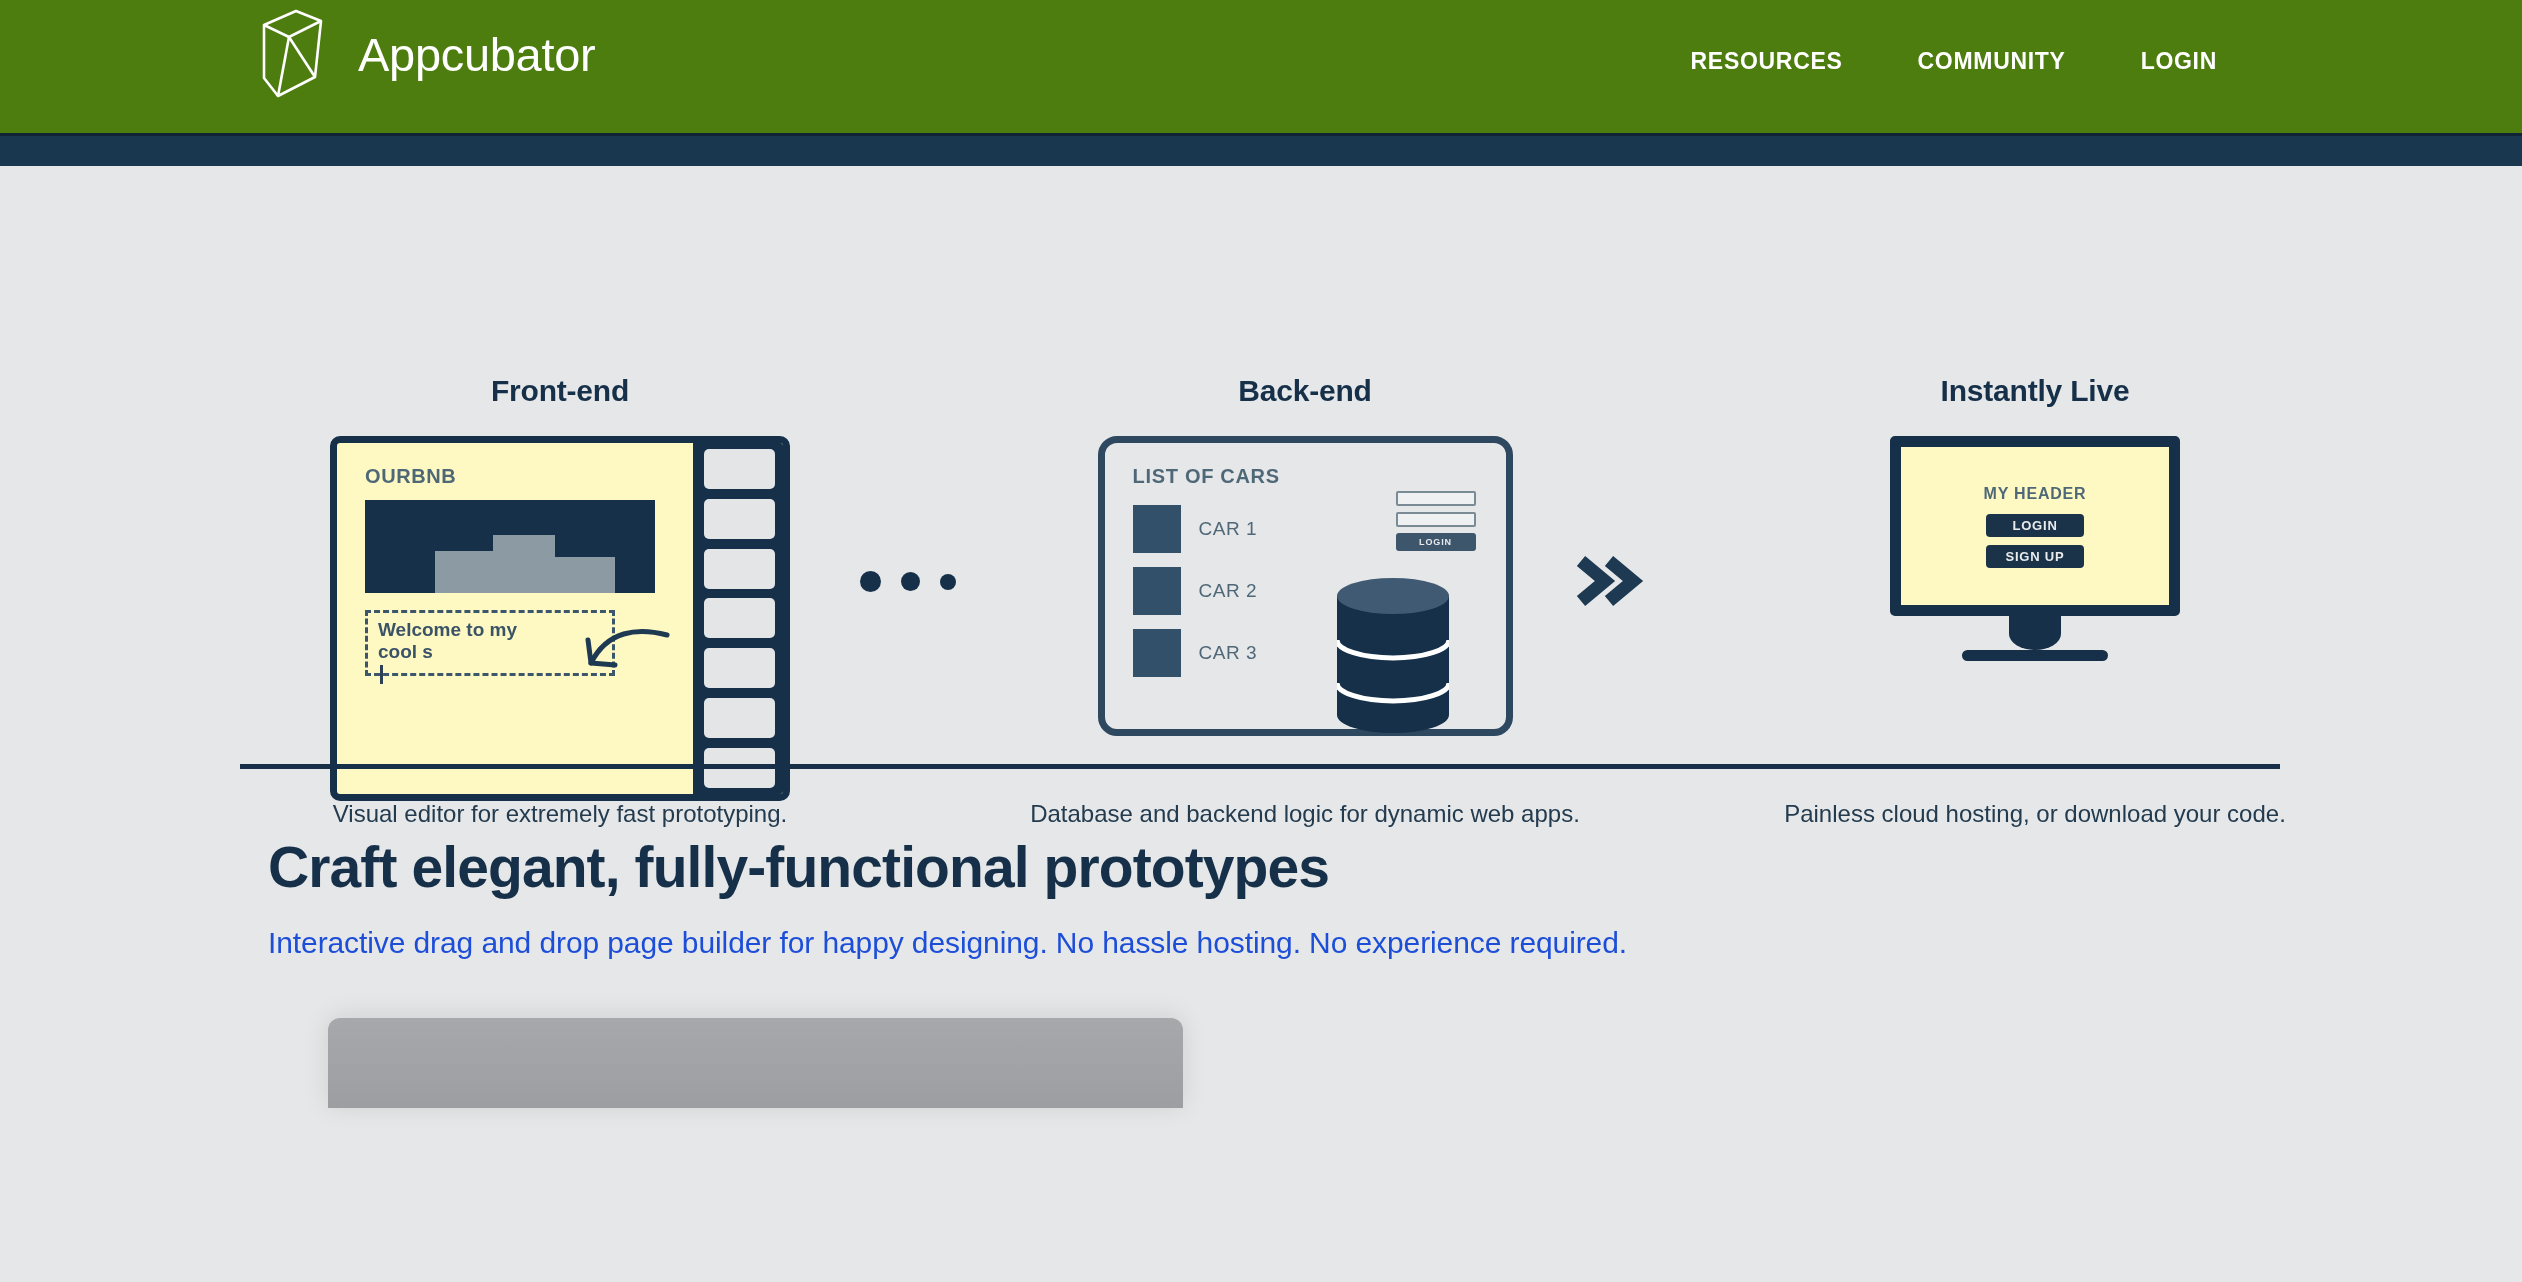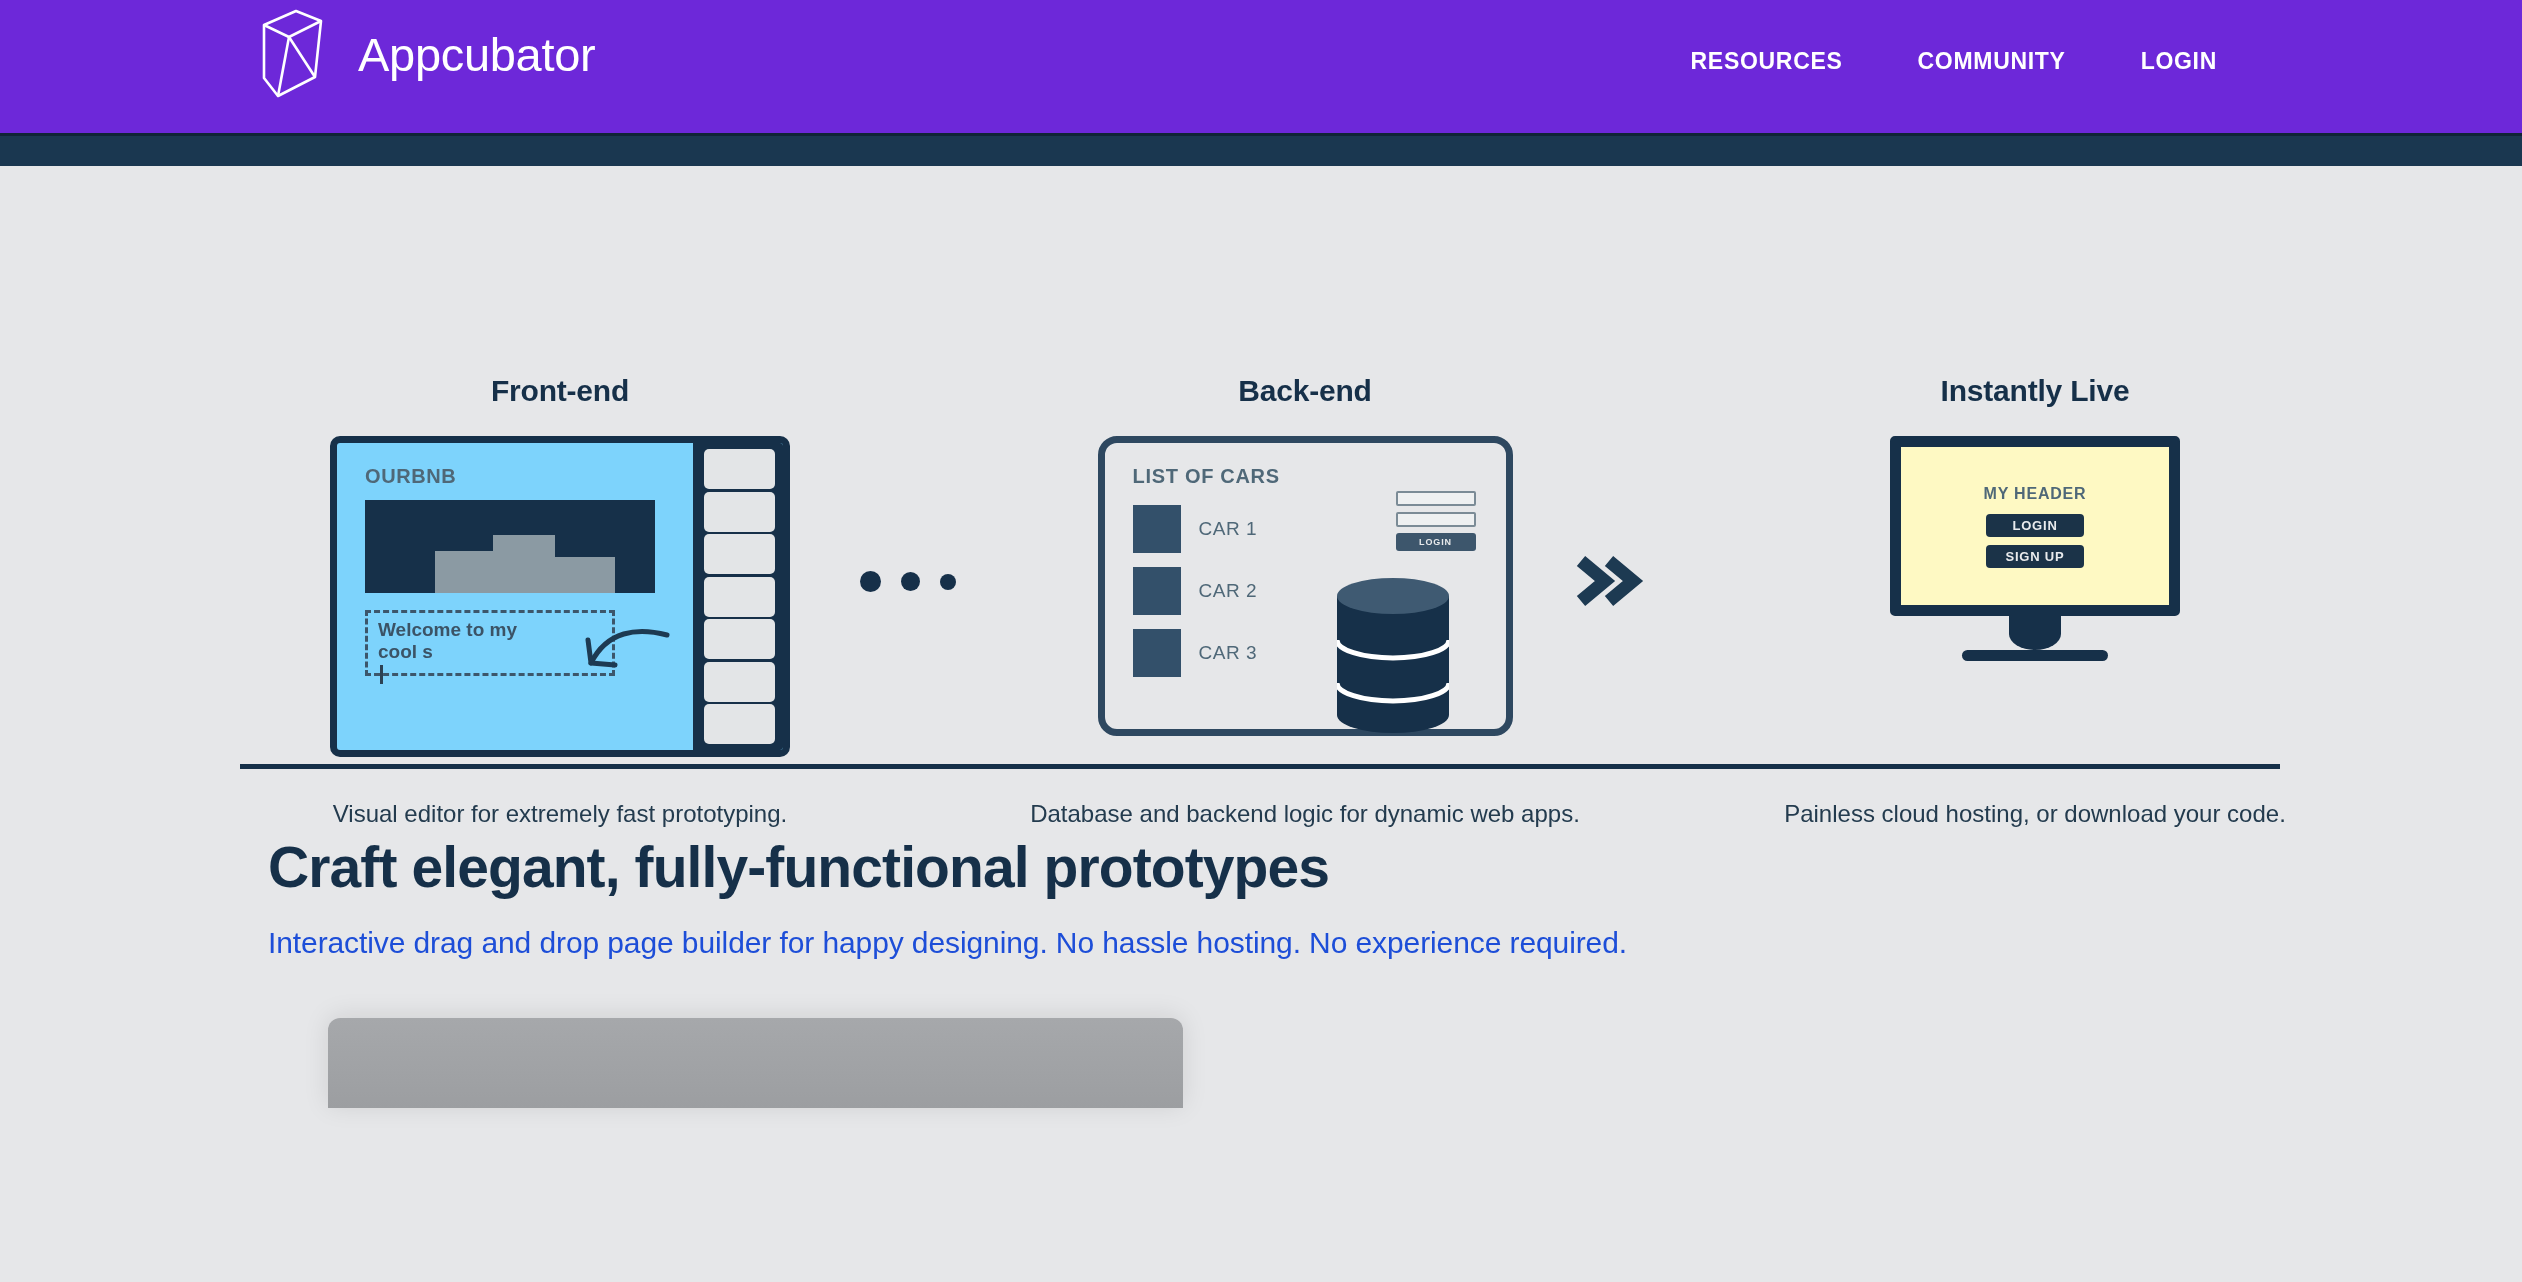--- a/index.html
+++ b/index.html
@@ -15,21 +15,21 @@
     font-family: "Liberation Sans", sans-serif;
     color: #16324a;
     -webkit-font-smoothing: antialiased;
   }
 
   
   .site-header {
     position: relative;
     width: 100%;
     height: 136px;
-    background: #6d28d9;
+    background: #4d7c0f;
     display: flex;
     align-items: center;
   }
   .header-underline {
     position: absolute;
     left: 0; top: 136px;
     width: 100%;
     height: 30px;
     background: #1a3750;
   }
@@ -138,24 +138,24 @@
     left: 1575px;
     top: 415px;
     width: 70px;
     height: 60px;
   }
 
   
   .browser-mock {
     position: relative;
     width: 460px;
-    height: 321px;
+    height: 365px;
     border: 7px solid #163049;
     border-radius: 10px;
-    background: #7dd3fc;
+    background: #fef9c3;
     display: flex;
     overflow: hidden;
   }
   .bm-canvas {
     position: relative;
     flex: 1;
     border-right: 5px solid #163049;
     padding: 22px 18px 0 28px;
     text-align: left;
   }

